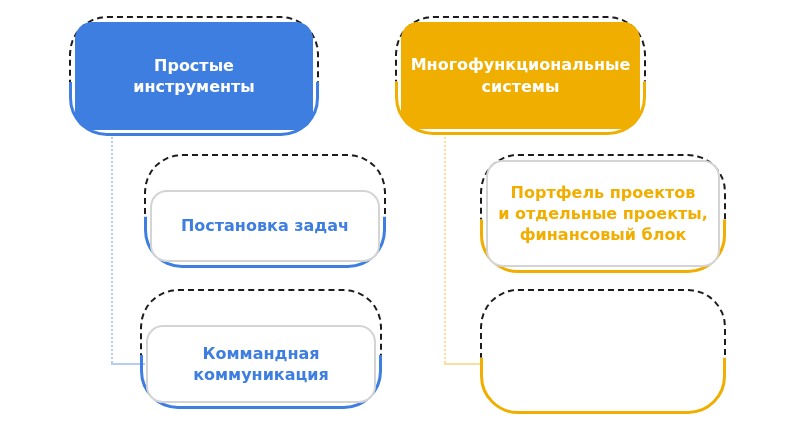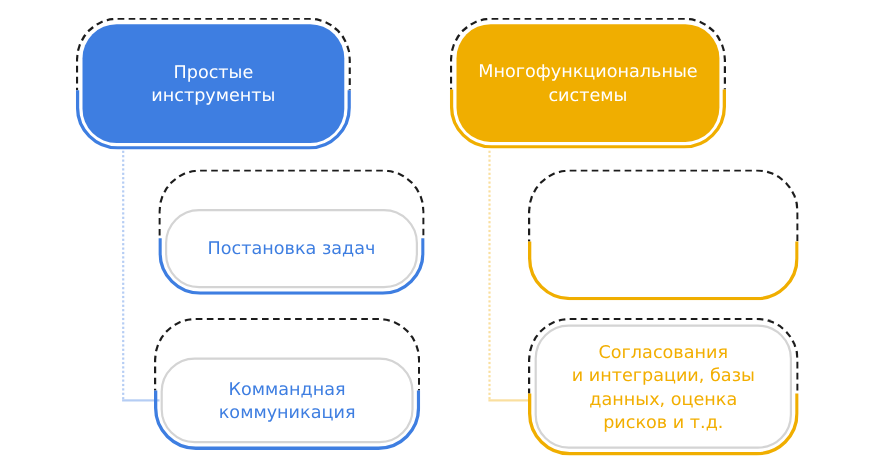--- a/index.html
+++ b/index.html
@@ -33,27 +33,27 @@
   .outline-accent {
     border: 3px solid;
     clip-path: inset(55% 0 0 0);
   }
   .theme-blue  .outline-accent { border-color: var(--blue, #3e7ee1); }
   .theme-yellow .outline-accent { border-color: var(--yellow, #f0ae00); }
 
   .card {
     position: absolute;
     inset: 6px;
-    border-radius: 31px;
+    border-radius: 17px;
     display: flex;
     align-items: center;
     justify-content: center;
     text-align: center;
     box-sizing: border-box;
-    font-weight: 400;
+    font-weight: 700;
     font-size: 16px;
     line-height: 1.32;
   }
   .card .label { white-space: pre-line; }
 
   .card-accent { color: var(--text_on_accent, #ffffff); }
   .theme-blue  .card-accent { background: var(--blue, #3e7ee1); }
   .theme-yellow .card-accent { background: var(--yellow, #f0ae00); }
 
   .card-plain {
@@ -102,38 +102,37 @@
 
   <div class="node theme-blue" style="left:140px; top:289px; width:242px; height:120px;">
     <div class="outline outline-dash"></div>
     <div class="outline outline-accent"></div>
     <div class="card card-plain">
       <span class="label">Коммандная
 коммуникация</span>
     </div>
   </div>
 
-  <div class="node theme-yellow" style="left:409px; top:16px; width:251px; height:119px;">
+  <div class="node theme-yellow" style="left:395px; top:16px; width:251px; height:119px;">
     <div class="outline outline-dash"></div>
     <div class="outline outline-accent"></div>
     <div class="card card-accent">
       <span class="label">Многофункциональные
 системы</span>
     </div>
   </div>
 
   <div class="node theme-yellow" style="left:480px; top:154px; width:246px; height:119px;">
     <div class="outline outline-dash"></div>
     <div class="outline outline-accent"></div>
+    <div class="card card-plain">
+      <span class="label">Портфель проектов
+и отдельные проекты,
+финансовый блок</span>
+    </div>
   </div>
 
   <div class="node theme-yellow" style="left:480px; top:289px; width:246px; height:125px;">
     <div class="outline outline-dash"></div>
     <div class="outline outline-accent"></div>
-    <div class="card card-plain">
-      <span class="label">Согласования
-и интеграции, базы
-данных, оценка
-рисков и т.д.</span>
-    </div>
   </div>
 
 </div>
 
 </body></html>

